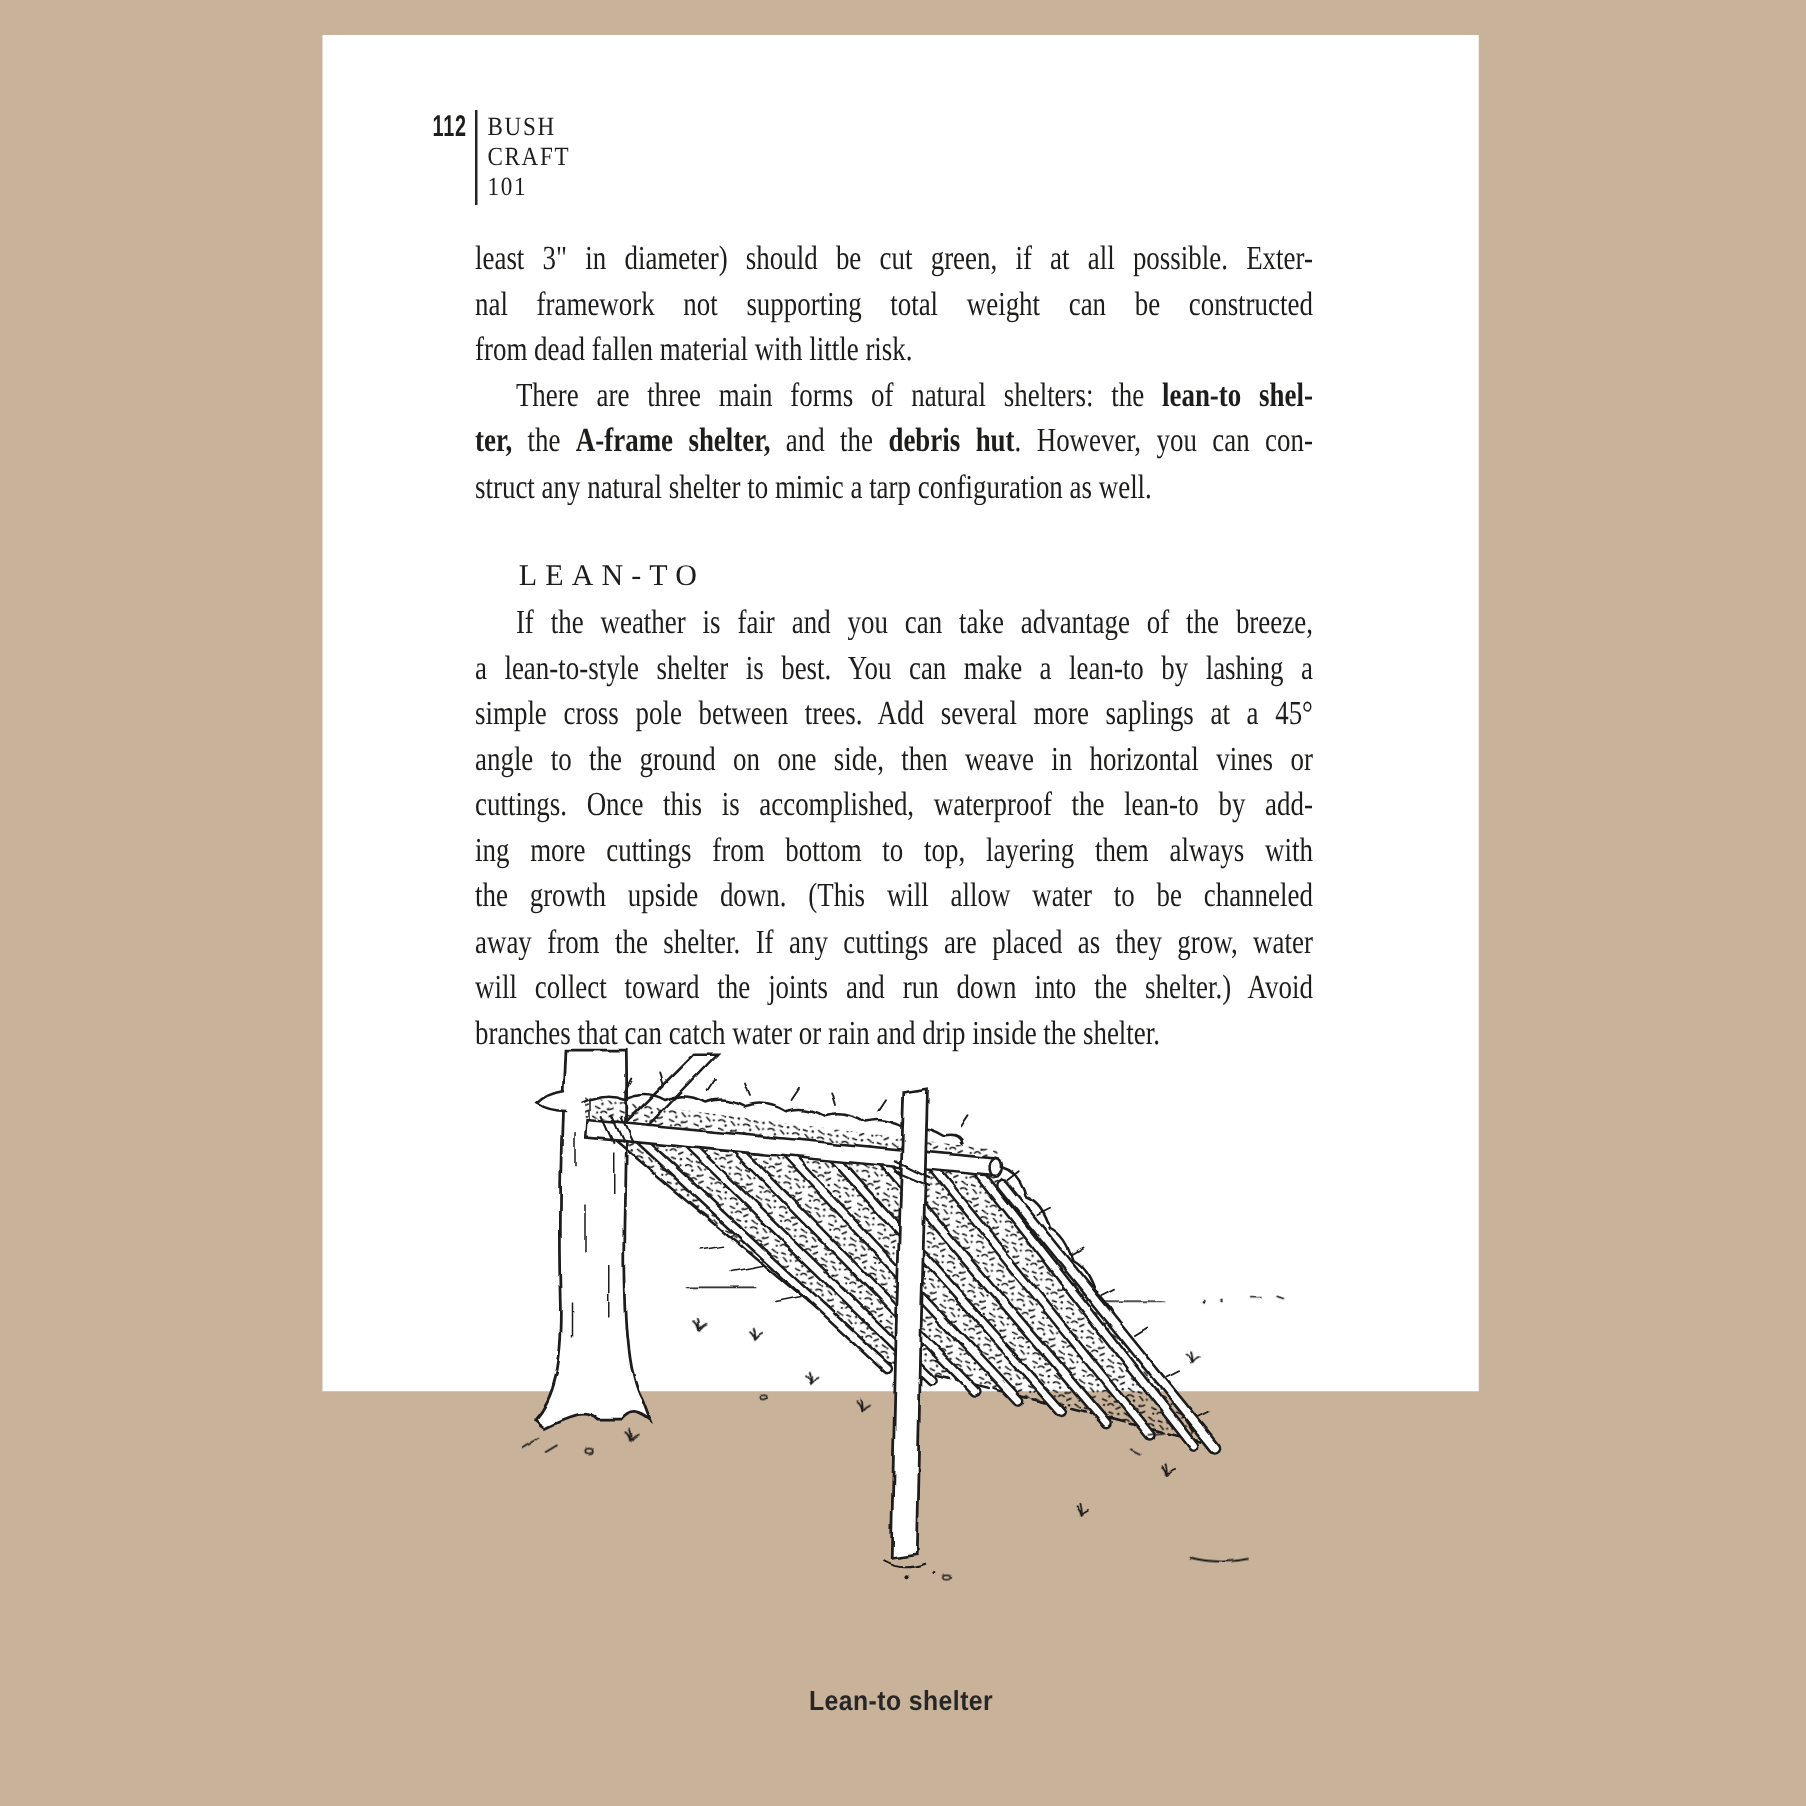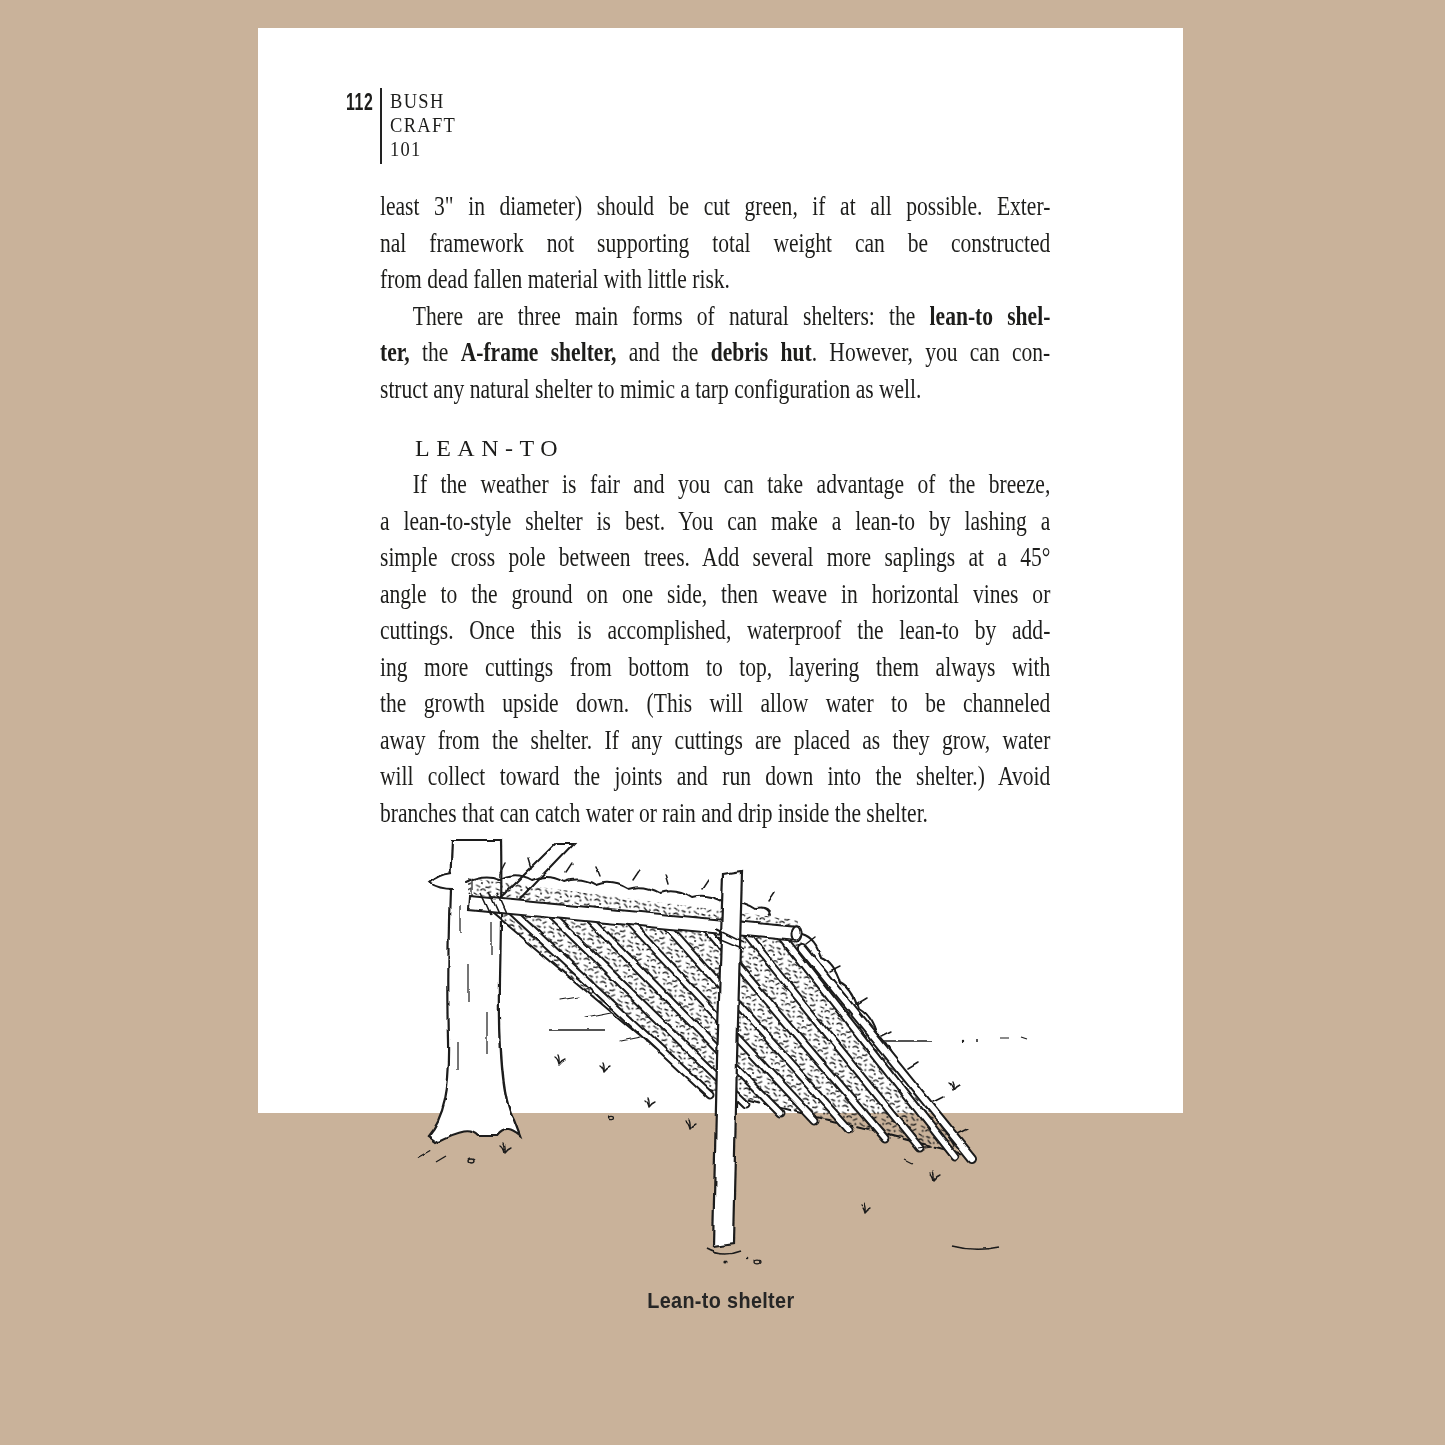--- a/index.html
+++ b/index.html
@@ -16,26 +16,26 @@
              letter-spacing:1.5px;transform:scaleX(.88);transform-origin:0 0;color:#1d1d1b;}
 
   
   .text{position:absolute;left:122px;top:160px;width:670px;font-size:27px;}
   .line{width:840px;transform:scaleX(.798);transform-origin:0 0;
         line-height:36.5px;height:36.5px;overflow:visible;}
   .jl{text-align:justify;text-align-last:justify;}
   .ll{text-align:left;text-align-last:left;}
   .ind{text-indent:41px;}
   b{font-weight:bold;}
-  .sechead{margin-top:24px;height:35px;line-height:35px;font-size:24px;
+  .sechead{margin-top:37px;height:35px;line-height:35px;font-size:24px;
            letter-spacing:6.5px;padding-left:35px;}
 
   
   .fig{position:absolute;left:157px;top:810px;width:630px;height:430px;}
-  .caption{position:absolute;left:0;top:1260px;width:925px;text-align:center;
+  .caption{position:absolute;left:0;top:1320px;width:925px;text-align:center;
            font-family:"Liberation Sans",sans-serif;font-weight:bold;font-size:22px;
            letter-spacing:.4px;color:#262626;}
   .caption span{display:inline-block;transform:scaleX(.9);}
 </style>
 </head>
 <body>
 
 <div class="canvas">
   <div class="page">
 

